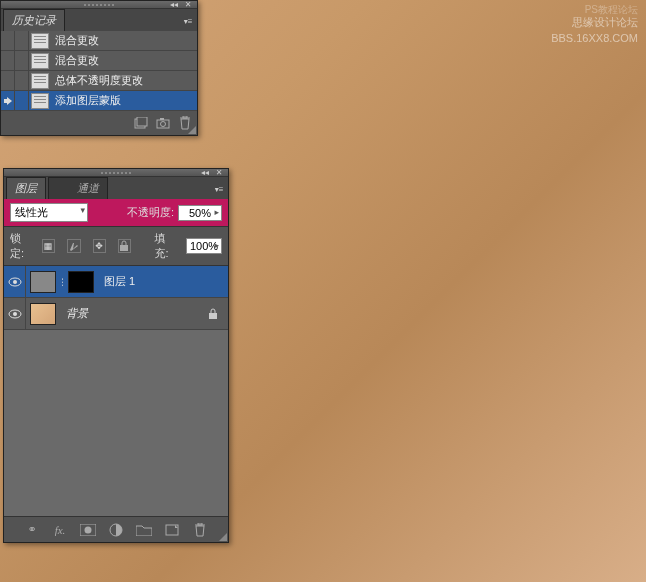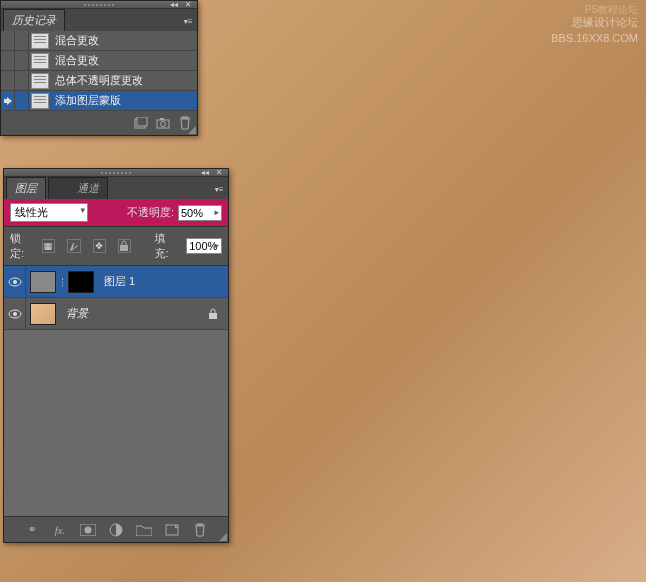--- a/index.html
+++ b/index.html
@@ -28,21 +28,21 @@
     .hist-label { padding-left: 4px; flex: 1; }
     
     .history-footer { height: 24px; background: #535353; display: flex; justify-content: flex-end; align-items: center; padding: 0 4px; gap: 6px; }
     .footer-icon { width: 16px; height: 14px; color: #aaa; cursor: pointer; display: inline-flex; align-items: center; justify-content: center; }
     
     .layers-panel { top: 168px; left: 3px; width: 226px; }
     .layers-controls { background: #be185d; padding: 4px 6px; display: flex; align-items: center; gap: 4px; color: #ddd; border-bottom: 1px solid #333; }
     .dropdown { background: #fff; color: #000; border: 1px solid #888; padding: 1px 16px 1px 4px; cursor: pointer; position: relative; }
     .dropdown::after { content: "▾"; position: absolute; right: 2px; top: 1px; font-size: 9px; color: #555; }
     .blend-dd { width: 78px; }
-    .pct-input { background: #fff; color: #000; border: 1px solid #888; width: 44px; padding: 1px 2px; text-align: left; position: relative; }
+    .pct-input { background: #fff; color: #000; border: 1px solid #888; width: 44px; padding: 1px 2px; text-align: center; position: relative; }
     .pct-input::after { content: "▸"; position: absolute; right: 2px; top: 1px; font-size: 9px; color: #555; }
     
     .lock-row { background: #535353; padding: 4px 6px; display: flex; align-items: center; gap: 12px; color: #ddd; border-bottom: 1px solid #333; }
     .lock-icon { width: 16px; height: 14px; border: 1px solid #777; display: inline-flex; align-items: center; justify-content: center; font-size: 9px; cursor: pointer; }
     
     .layer-list { background: #6a6a6a; min-height: 250px; }
     .layer-item { display: flex; align-items: center; height: 32px; border-bottom: 1px solid #444; color: #eee; cursor: pointer; }
     .layer-item.selected { background: #2a5c9e; }
     .vis-col { width: 22px; height: 100%; border-right: 1px solid #444; display: flex; align-items: center; justify-content: center; }
     .eye { width: 14px; height: 10px; }

